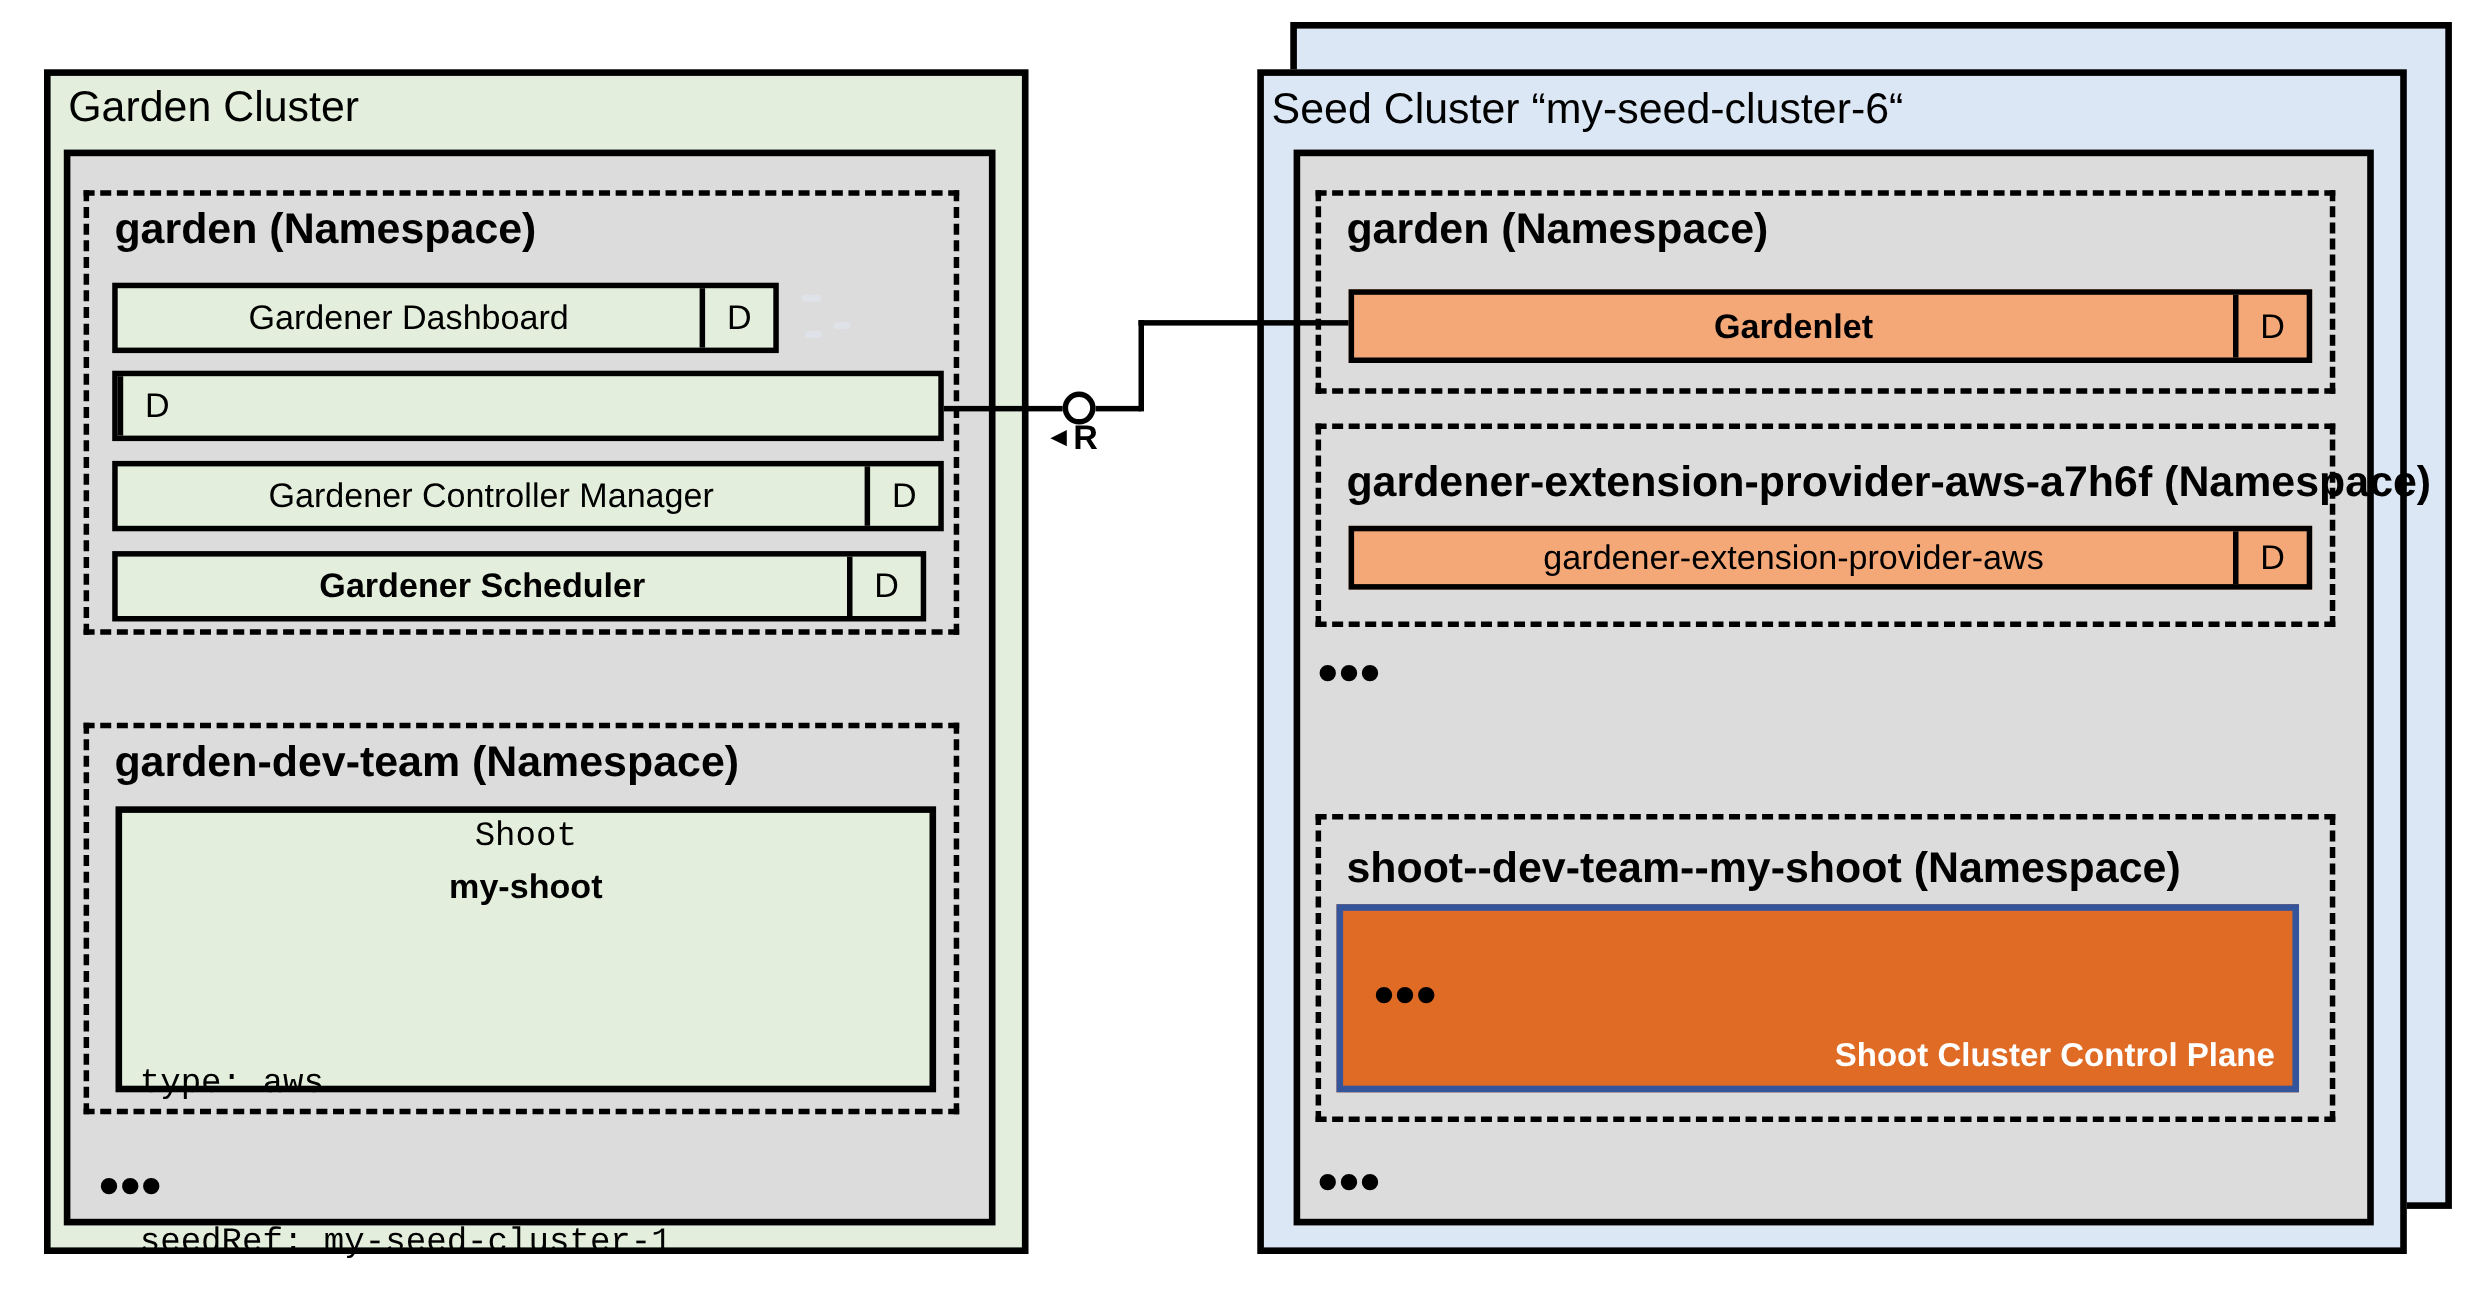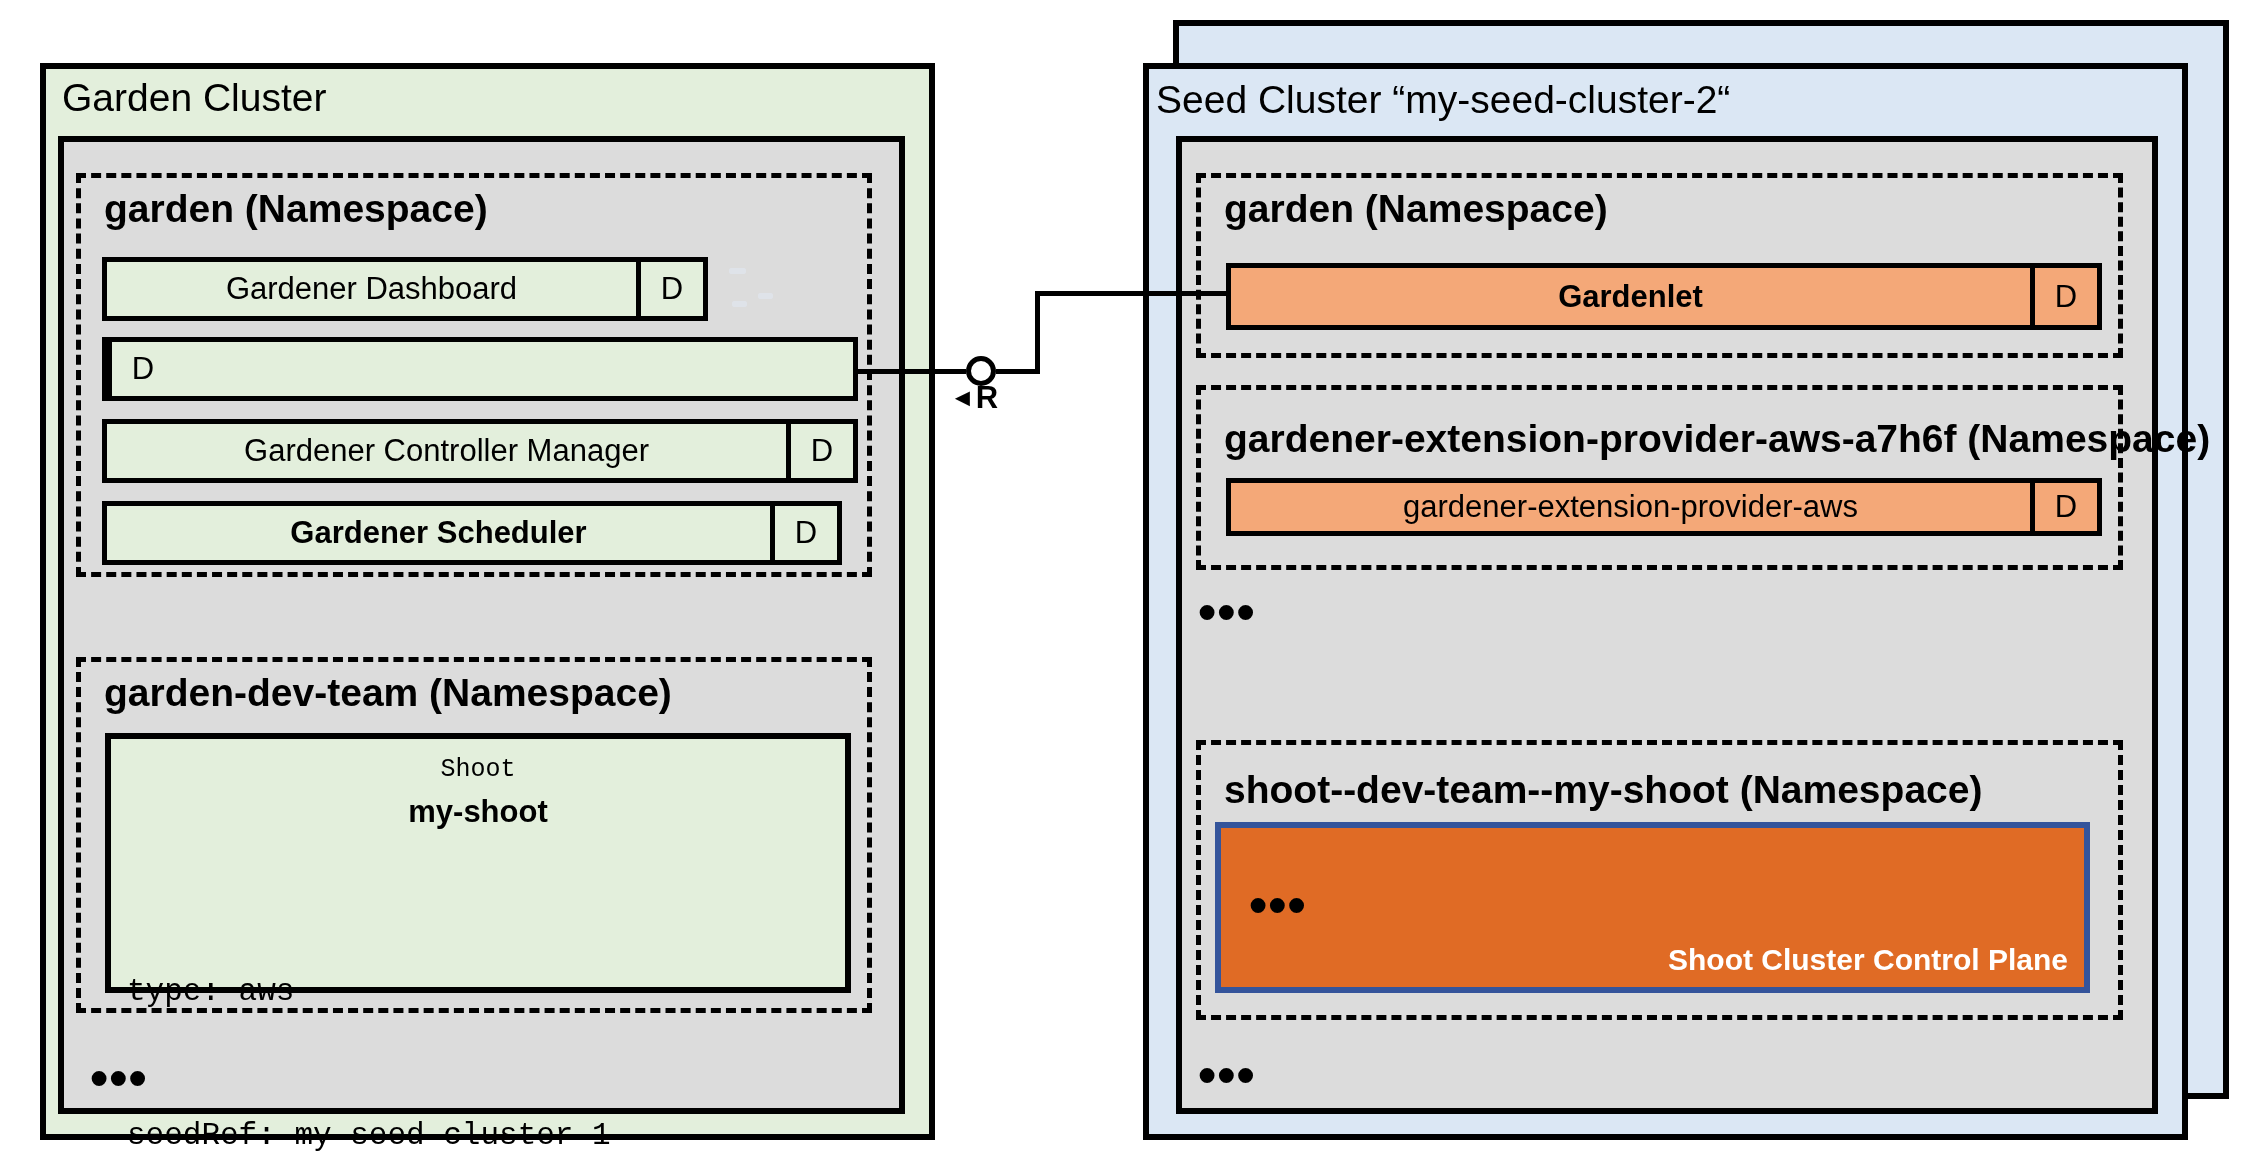--- a/index.html
+++ b/index.html
@@ -31,37 +31,37 @@
   .comp-label{flex:1;display:flex;align-items:center;justify-content:center;font-size:31px;white-space:nowrap;}
   .comp-badge{width:62px;border-left:5px solid var(--outline-black);display:flex;align-items:center;justify-content:center;font-size:31px;}
   .bold{font-weight:bold;}
   .dots{font-size:52px;font-weight:bold;letter-spacing:1px;line-height:1;white-space:nowrap;}
   .line{background:var(--outline-black);}
   .circle{width:30px;height:30px;border:5px solid var(--outline-black);border-radius:50%;background:#fff;}
   .conn-label{display:flex;align-items:center;gap:1px;}
   .conn-arrow{font-size:25px;line-height:1;}
   .conn-r{font-size:31px;font-weight:bold;line-height:1;}
   .shoot-box{background:var(--component-green);border:6px solid var(--outline-black);}
-  .shoot-kind{text-align:center;font-family:"Liberation Mono", monospace;font-size:25px;margin-top:16px;}
+  .shoot-kind{text-align:center;font-family:"Liberation Mono", monospace;font-size:31px;margin-top:4px;}
   .shoot-name{text-align:center;font-size:31px;font-weight:bold;margin-top:10px;}
   .shoot-spec{font-family:"Liberation Mono", monospace;font-size:31px;line-height:48px;margin:42px 0 0 16px;white-space:pre;}
   .cp-box{background:var(--control-plane-orange);border:6px solid var(--control-plane-border);}
   .cp-label{position:absolute;right:16px;bottom:10px;color:#fff;font-size:30px;font-weight:bold;white-space:nowrap;}
   .cp-dots{position:absolute;left:28px;top:51px;font-size:52px;font-weight:bold;letter-spacing:1px;line-height:1;color:#000;}
   .artifact{background:var(--artifact-gray);border-radius:2px;opacity:.9;}
 </style>
 </head>
 <body>
 
 <div class="canvas">
 
   <div class="abs blue-bg b6" style="left:1173px;top:20px;width:1056px;height:1079px"></div>
 
   <div class="abs blue-bg b6" style="left:1143px;top:63px;width:1045px;height:1077px"></div>
-  <div class="abs cluster-title" style="left:1156px;top:78px">Seed Cluster “my-seed-cluster-2“</div>
+  <div class="abs cluster-title" style="left:1156px;top:78px">Seed Cluster “my-seed-cluster-6“</div>
 
   <div class="abs gray-bg b6" style="left:1176px;top:136px;width:982px;height:978px"></div>
 
   <div class="abs dashed" style="left:1196px;top:173px;width:927px;height:185px"></div>
   <div class="abs ns-label" style="left:1224px;top:187px">garden (Namespace)</div>
   <div class="abs comp-row orange" style="left:1226px;top:263px;width:876px;height:67px">
     <div class="comp-label bold">Gardenlet</div>
     <div class="comp-badge">D</div>
   </div>
 

